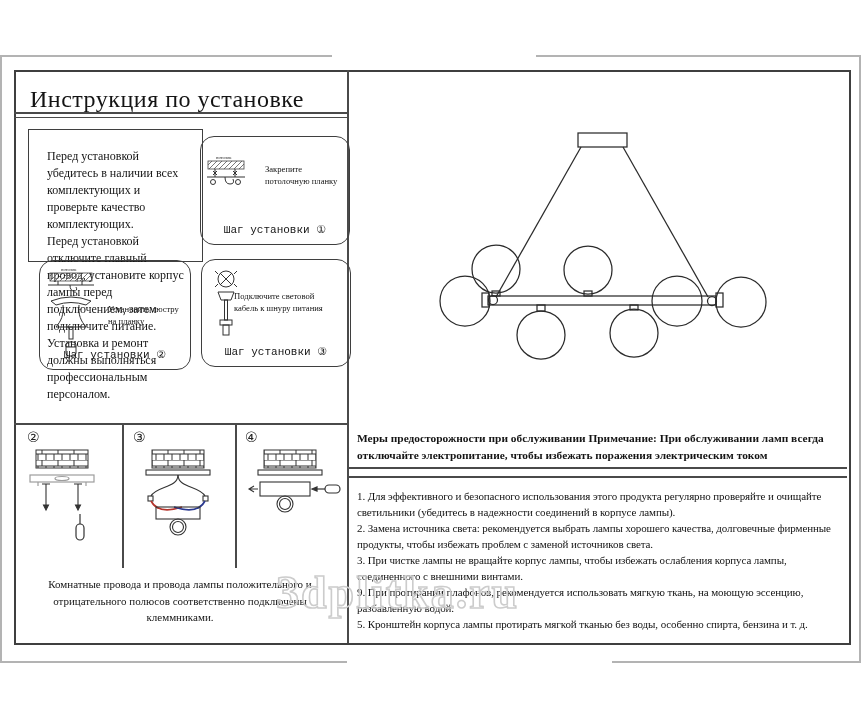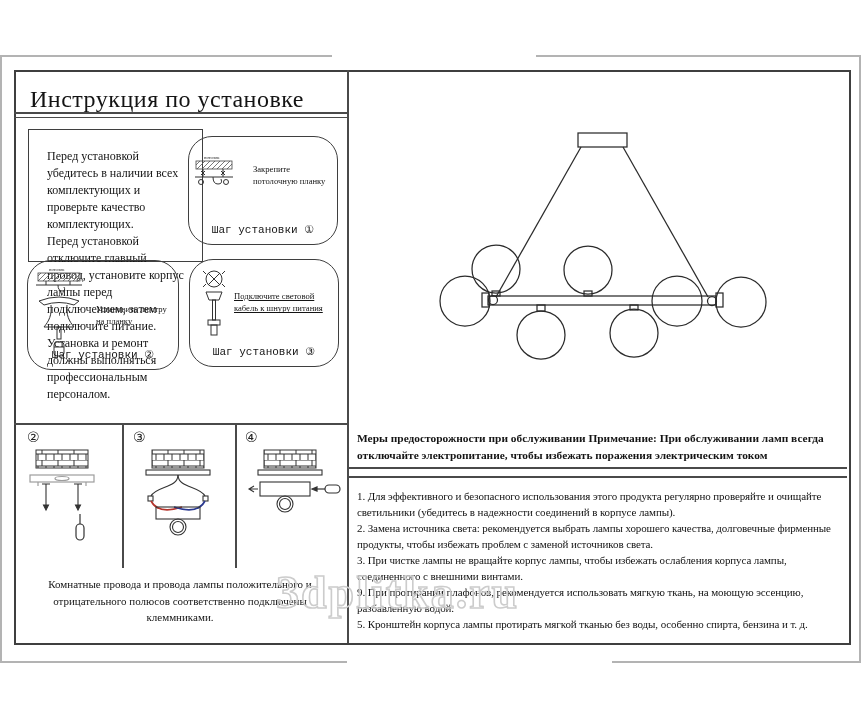--- a/index.html
+++ b/index.html
@@ -9,21 +9,21 @@
   .wm-line{position:absolute;background:var(--frame-gray,#b3b3b3);}
   
   .sheet{position:absolute;left:14px;top:70px;width:833px;height:571px;
          border:2px solid #3f3f3f;background:transparent;}
   .vline{position:absolute;background:#4a4a4a;width:1.5px;}
   .hline{position:absolute;background:#4a4a4a;height:1.5px;}
   .title{position:absolute;left:30px;top:86px;font-size:24px;letter-spacing:.5px;}
   .introbox{position:absolute;left:28px;top:129px;width:137px;height:95px;
             border:1.5px solid #3f3f3f;padding:18px;font-size:12px;line-height:1.42;
             white-space:pre-line;}
-  .stepbox{position:absolute;border:1.5px solid #3f3f3f;border-radius:24px;}
+  .stepbox{position:absolute;border:1.5px solid #3f3f3f;border-radius:14px;margin-left:12px;}
   .steplabel{position:absolute;font-size:8.6px;line-height:1.45;}
   .stepcap{position:absolute;left:0;right:0;bottom:8px;text-align:center;font-size:11px;
            font-family:Liberation Mono, monospace;}
   .panelnum{position:absolute;font-size:14px;font-family:"DejaVu Sans",sans-serif;color:#222;}
   .footnote{position:absolute;left:26px;top:576px;width:308px;text-align:center;
             font-size:11px;line-height:1.5;}
   .caution{position:absolute;left:357px;top:430px;width:470px;font-size:11.4px;line-height:1.45;font-weight:bold;}
   .notes{position:absolute;left:357px;top:489px;width:490px;font-size:11px;line-height:1.45;
          letter-spacing:-0.1px;}
   .notes div{margin:0;}
@@ -111,21 +111,21 @@
     <g stroke="#333" stroke-width="1" fill="none">
       <circle cx="16" cy="11" r="8"></circle>
       <path d="M10,5 L22,17 M22,5 L10,17"></path>
       <path d="M5,3 l3,3 M27,3 l-3,3 M5,19 l3,-3 M27,19 l-3,-3"></path>
       <path d="M8,24 H24 L21,32 H11 Z"></path>
       <rect x="14.5" y="32" width="3" height="20"></rect>
       <rect x="10" y="52" width="12" height="5"></rect>
       <rect x="13" y="57" width="6" height="10"></rect>
     </g>
   </svg>
-  <div class="steplabel" style="left:44px;top:30px;width:95px;text-decoration:underline;">Подключите световой кабель к шнуру питания</div>
+  <div class="steplabel" style="left:32px;top:30px;width:95px;">Подключите световой кабель к шнуру питания</div>
   <div class="stepcap">Шаг установки ③</div>
 </div>
 
 <div class="panelnum" style="left:27px;top:429px;">②</div>
 <div class="panelnum" style="left:133px;top:429px;">③</div>
 <div class="panelnum" style="left:245px;top:429px;">④</div>
 
 <svg style="left:18px;top:448px;" width="100" height="98" viewBox="0 0 100 98">
   <rect x="18" y="2" width="52" height="18" fill="url(#brick)" stroke="#333" stroke-width="1"></rect>
   <g fill="none" style="stroke:var(--bracket-gray,#9d9d9d)" stroke-width="1.2">

